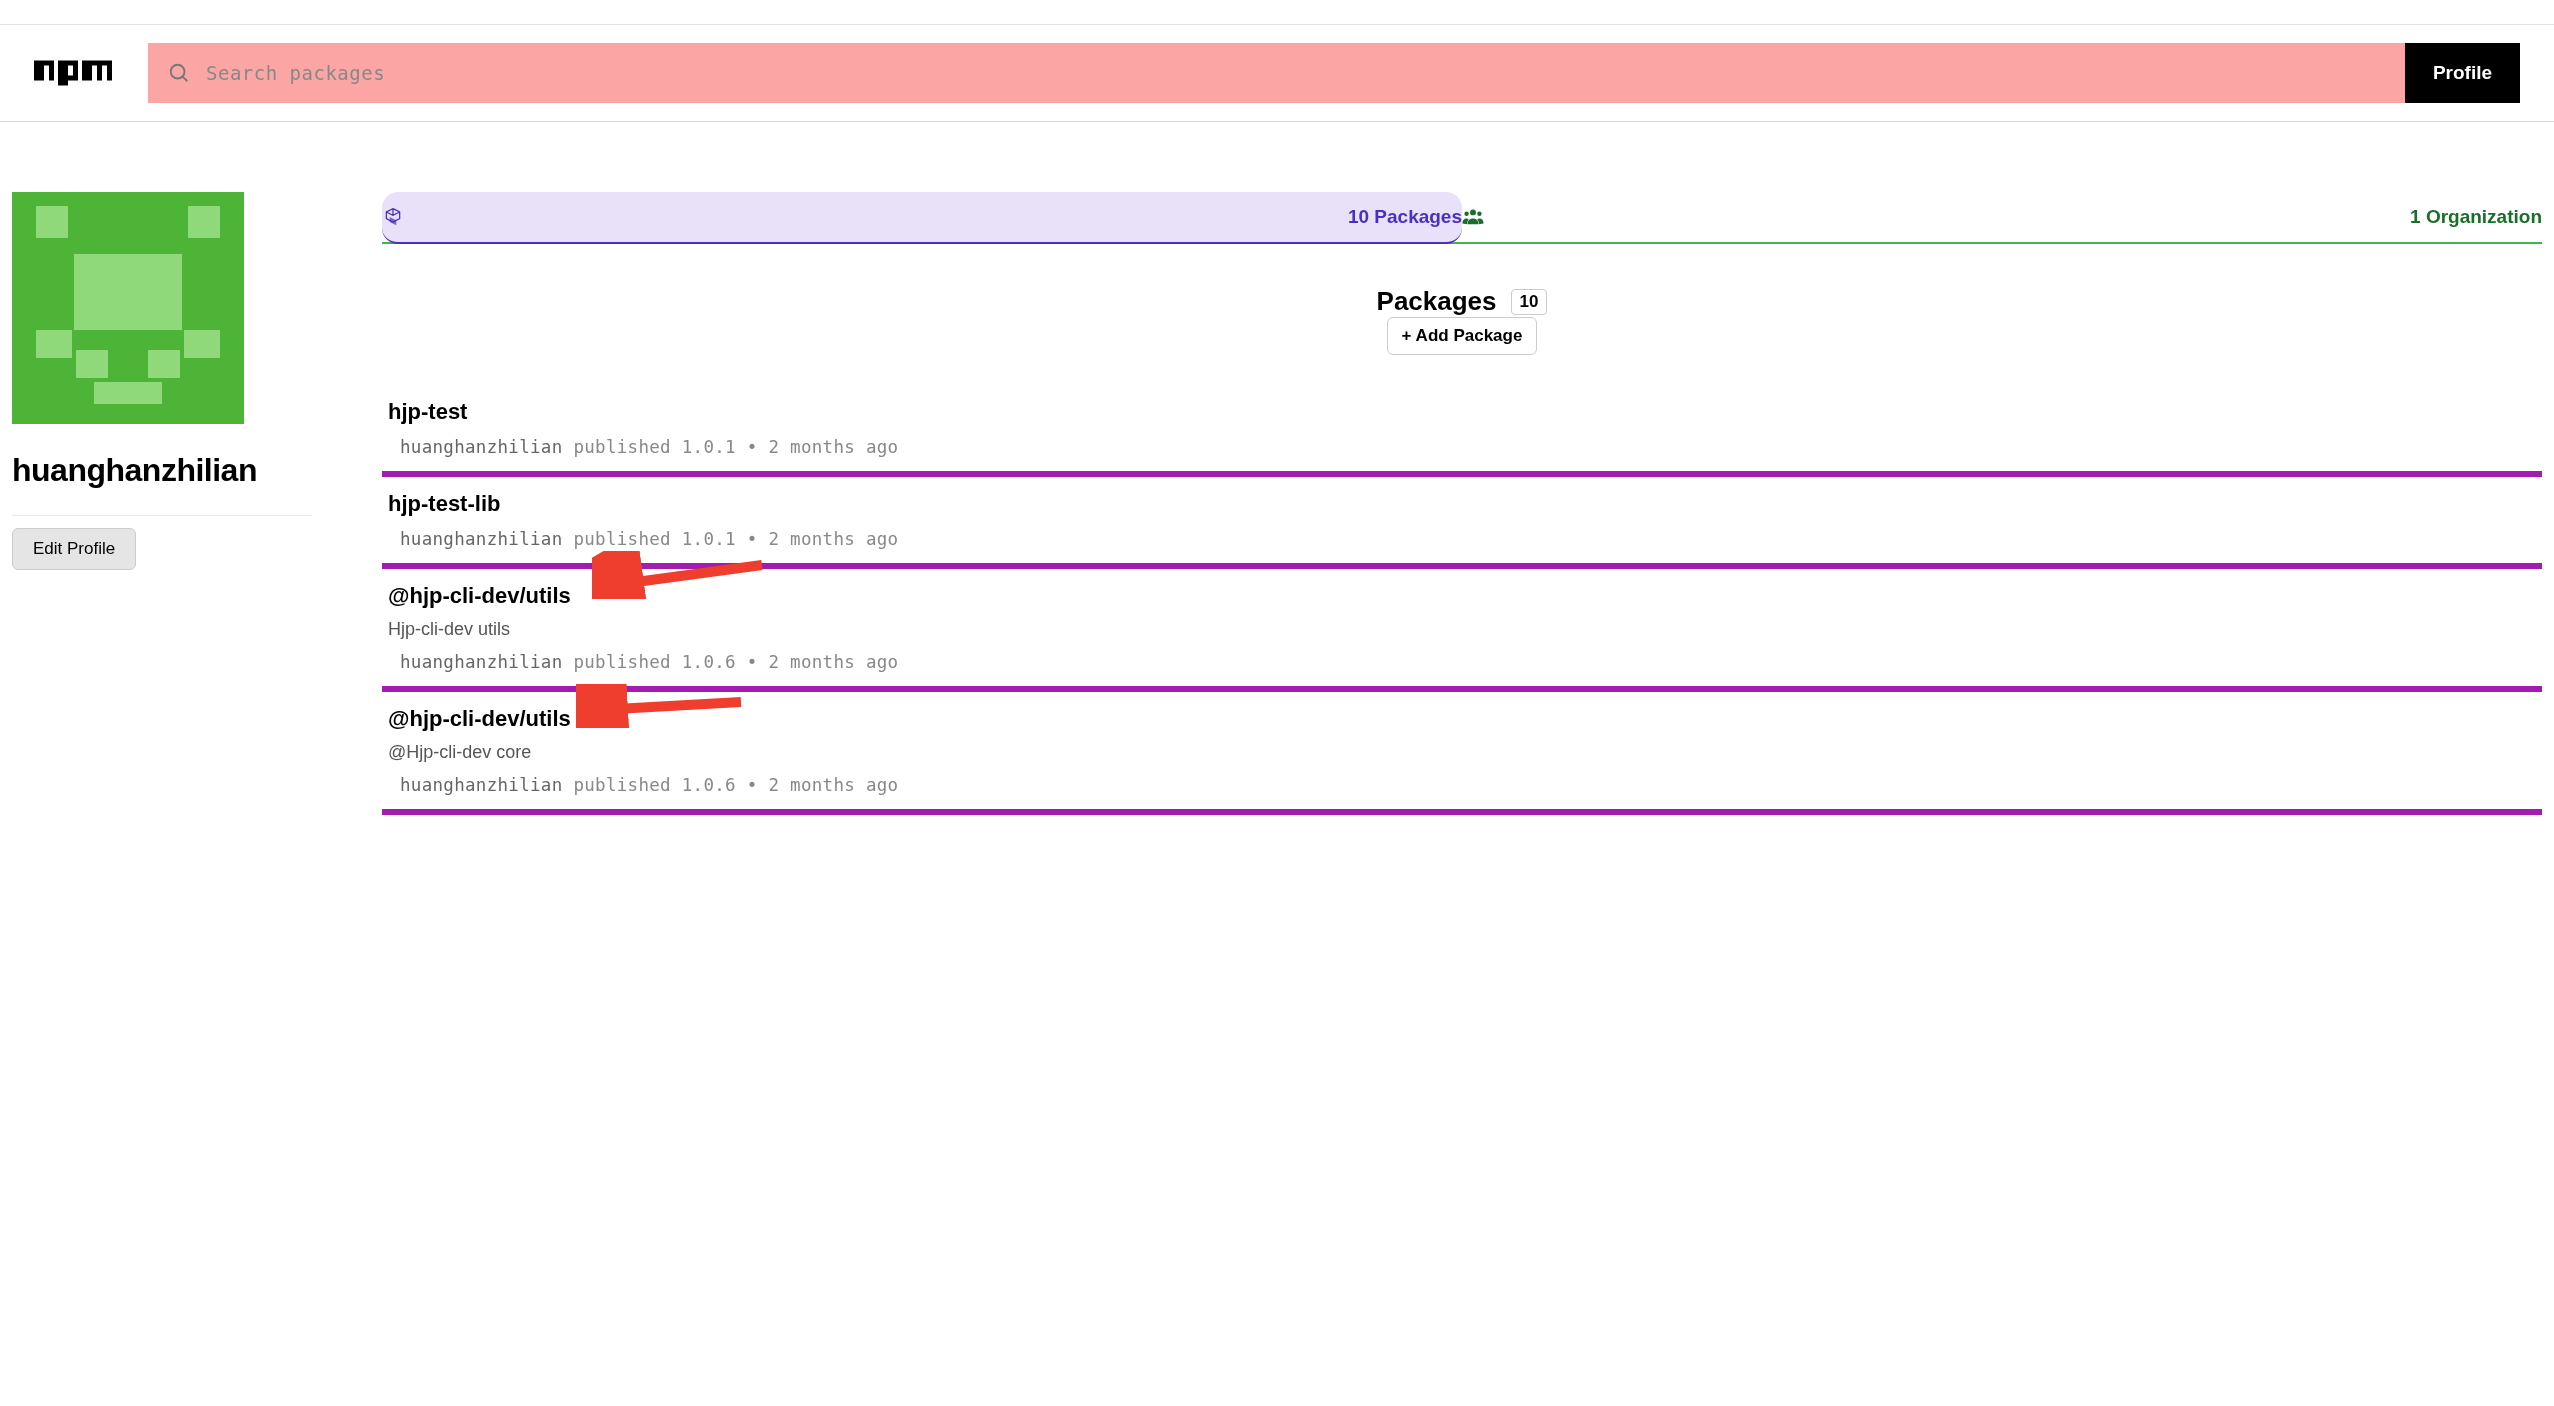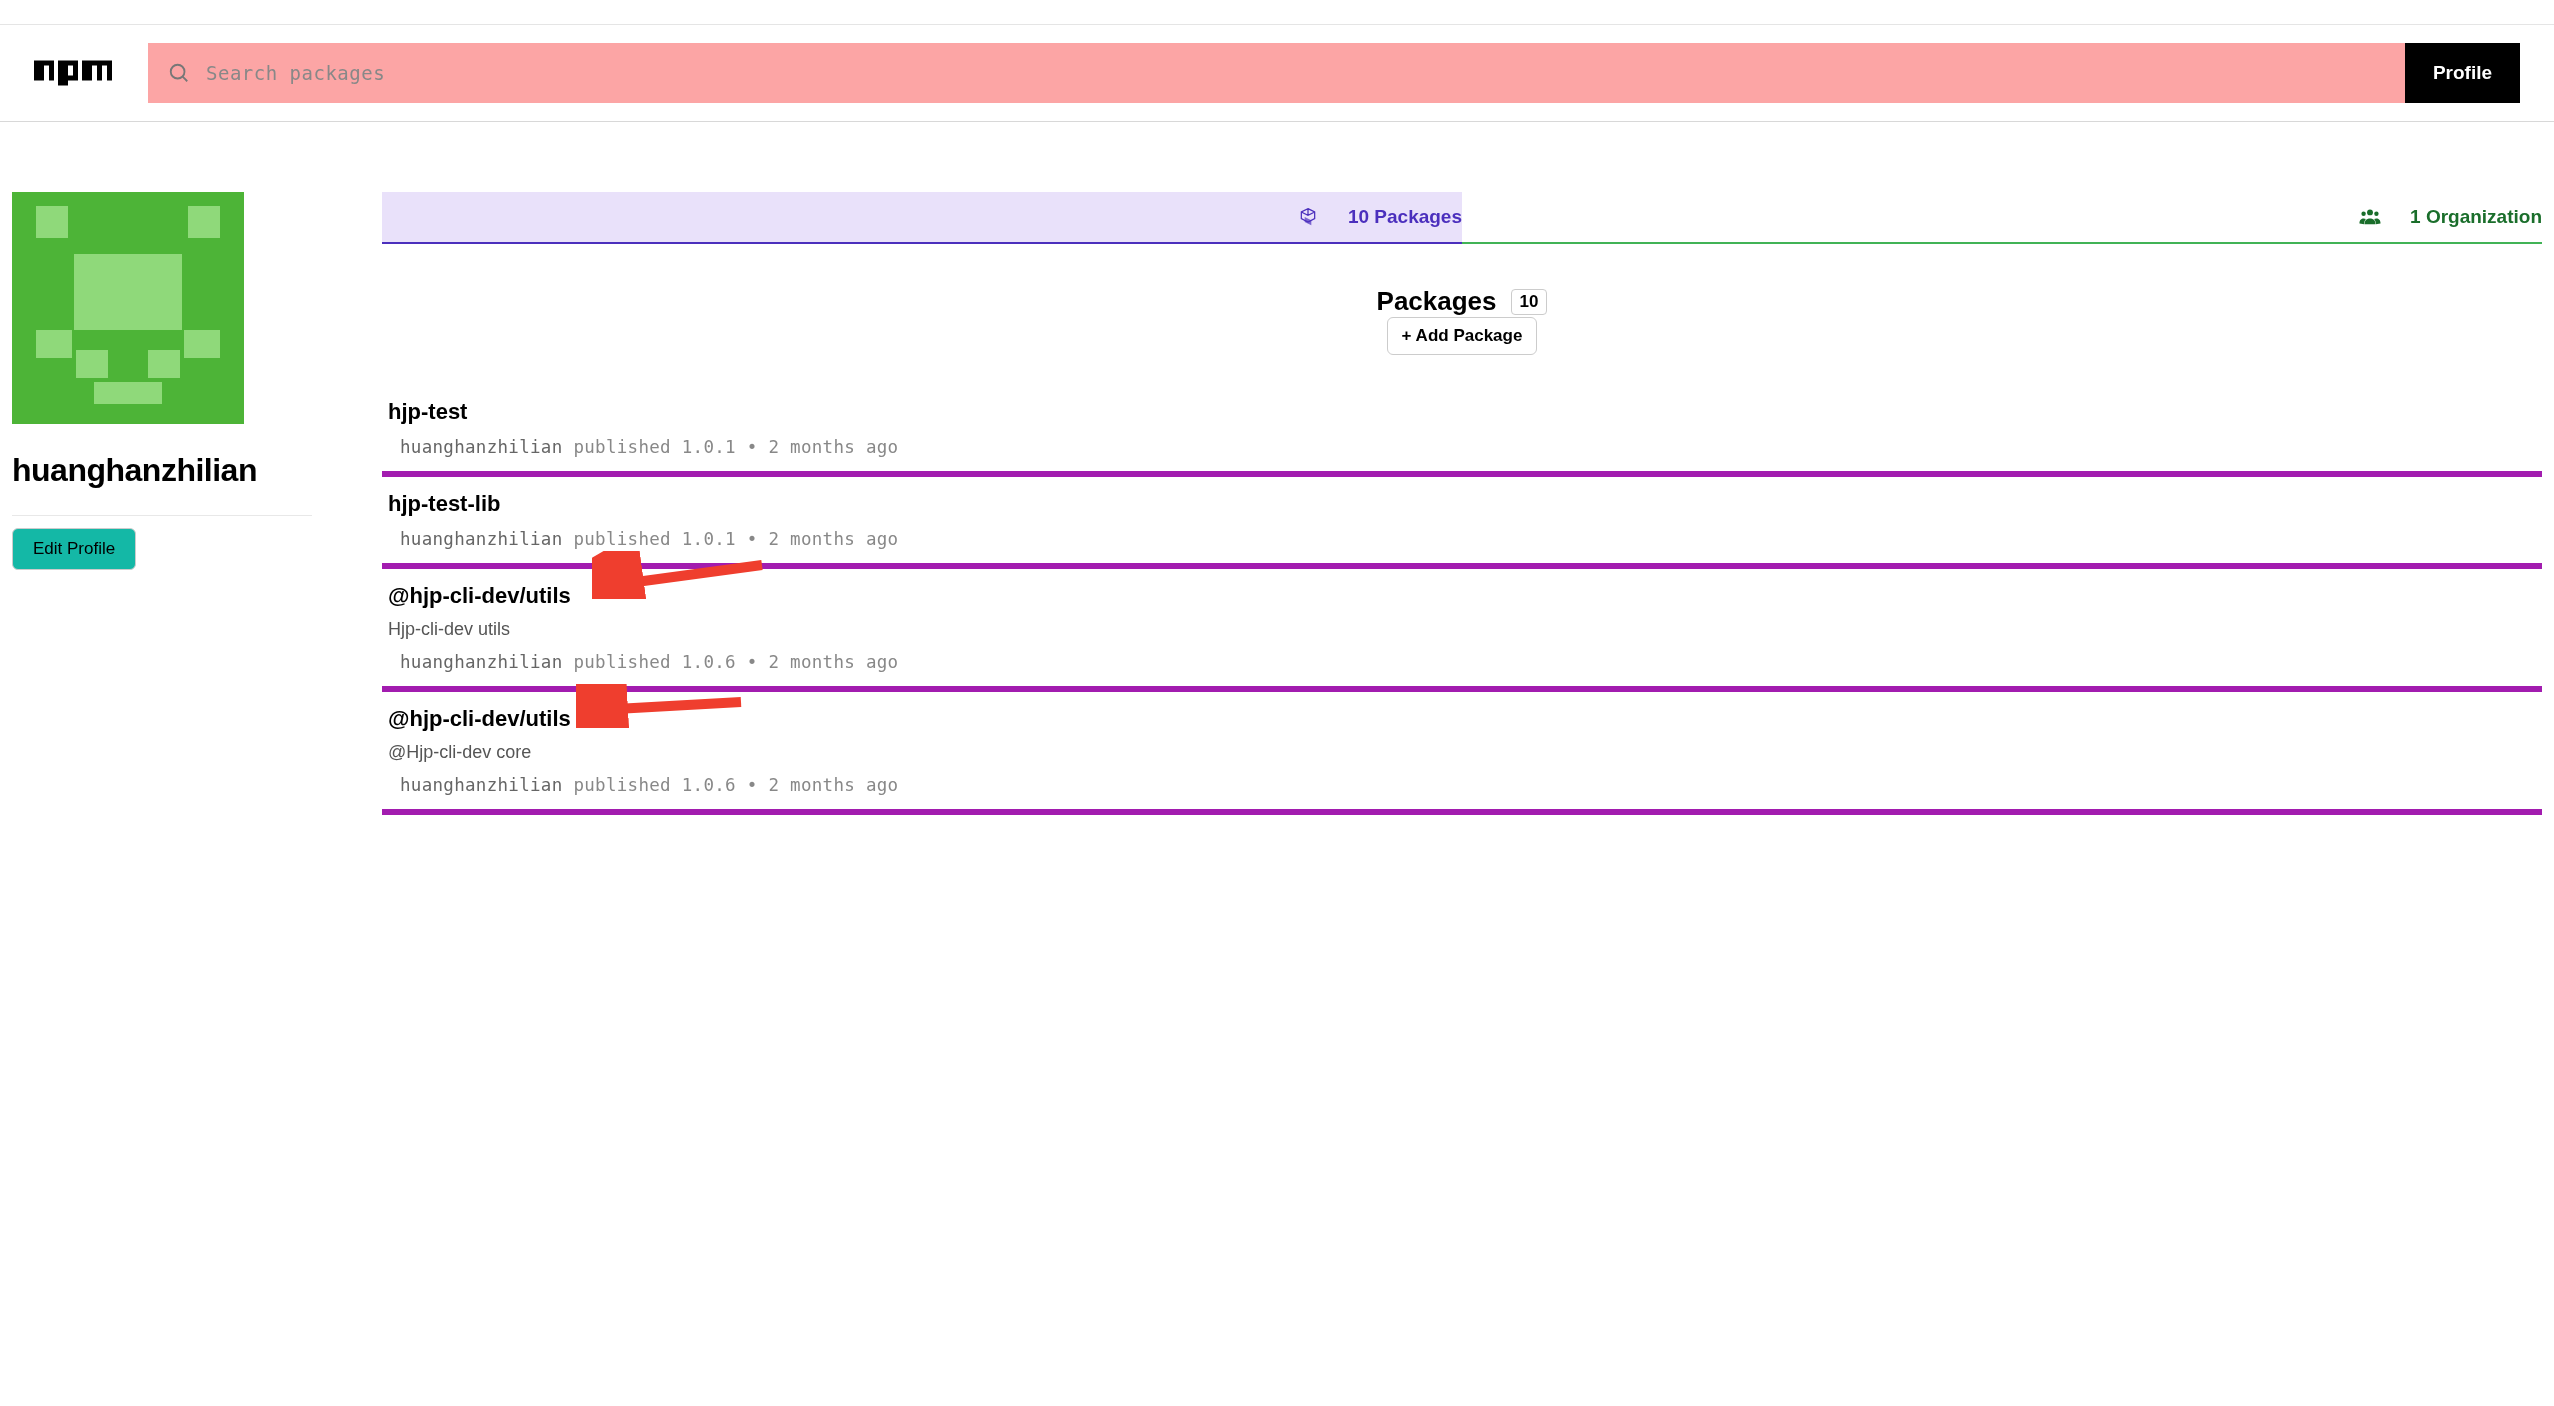--- a/index.html
+++ b/index.html
@@ -87,46 +87,47 @@
   margin-top: 28px;
   letter-spacing: -0.5px;
 }
 .sidebar-divider {
   border: none;
   border-top: 1px solid #e8e8e8;
   margin-top: 26px;
 }
 .edit-profile {
   margin-top: 12px;
-  background: #14b8a6;
+  background: #e5e5e5;
   border: 1px solid #ccc;
   border-radius: 6px;
   padding: 10px 20px;
   font-size: 17px;
   cursor: pointer;
 }
 
 .main {
   flex: 1;
   min-width: 0;
 }
 .tabs {
   display: flex;
   border-bottom: 2px solid #41b356;
 }
 .tab {
   flex: 1;
   display: flex;
   align-items: center;
-  justify-content: flex-end;
+  justify-content: space-between;
   gap: 29px;
   padding: 14px 0;
   font-size: 19px;
   font-weight: 600;
   cursor: pointer;
+  border-radius: 16px;
 }
 .tab.active {
   background: #e9e1fa;
   color: #4b2fbd;
   border-bottom: 2px solid #4b2fbd;
   margin-bottom: -2px;
 }
 .tab.org {
   color: #1a6e2b;
 }

